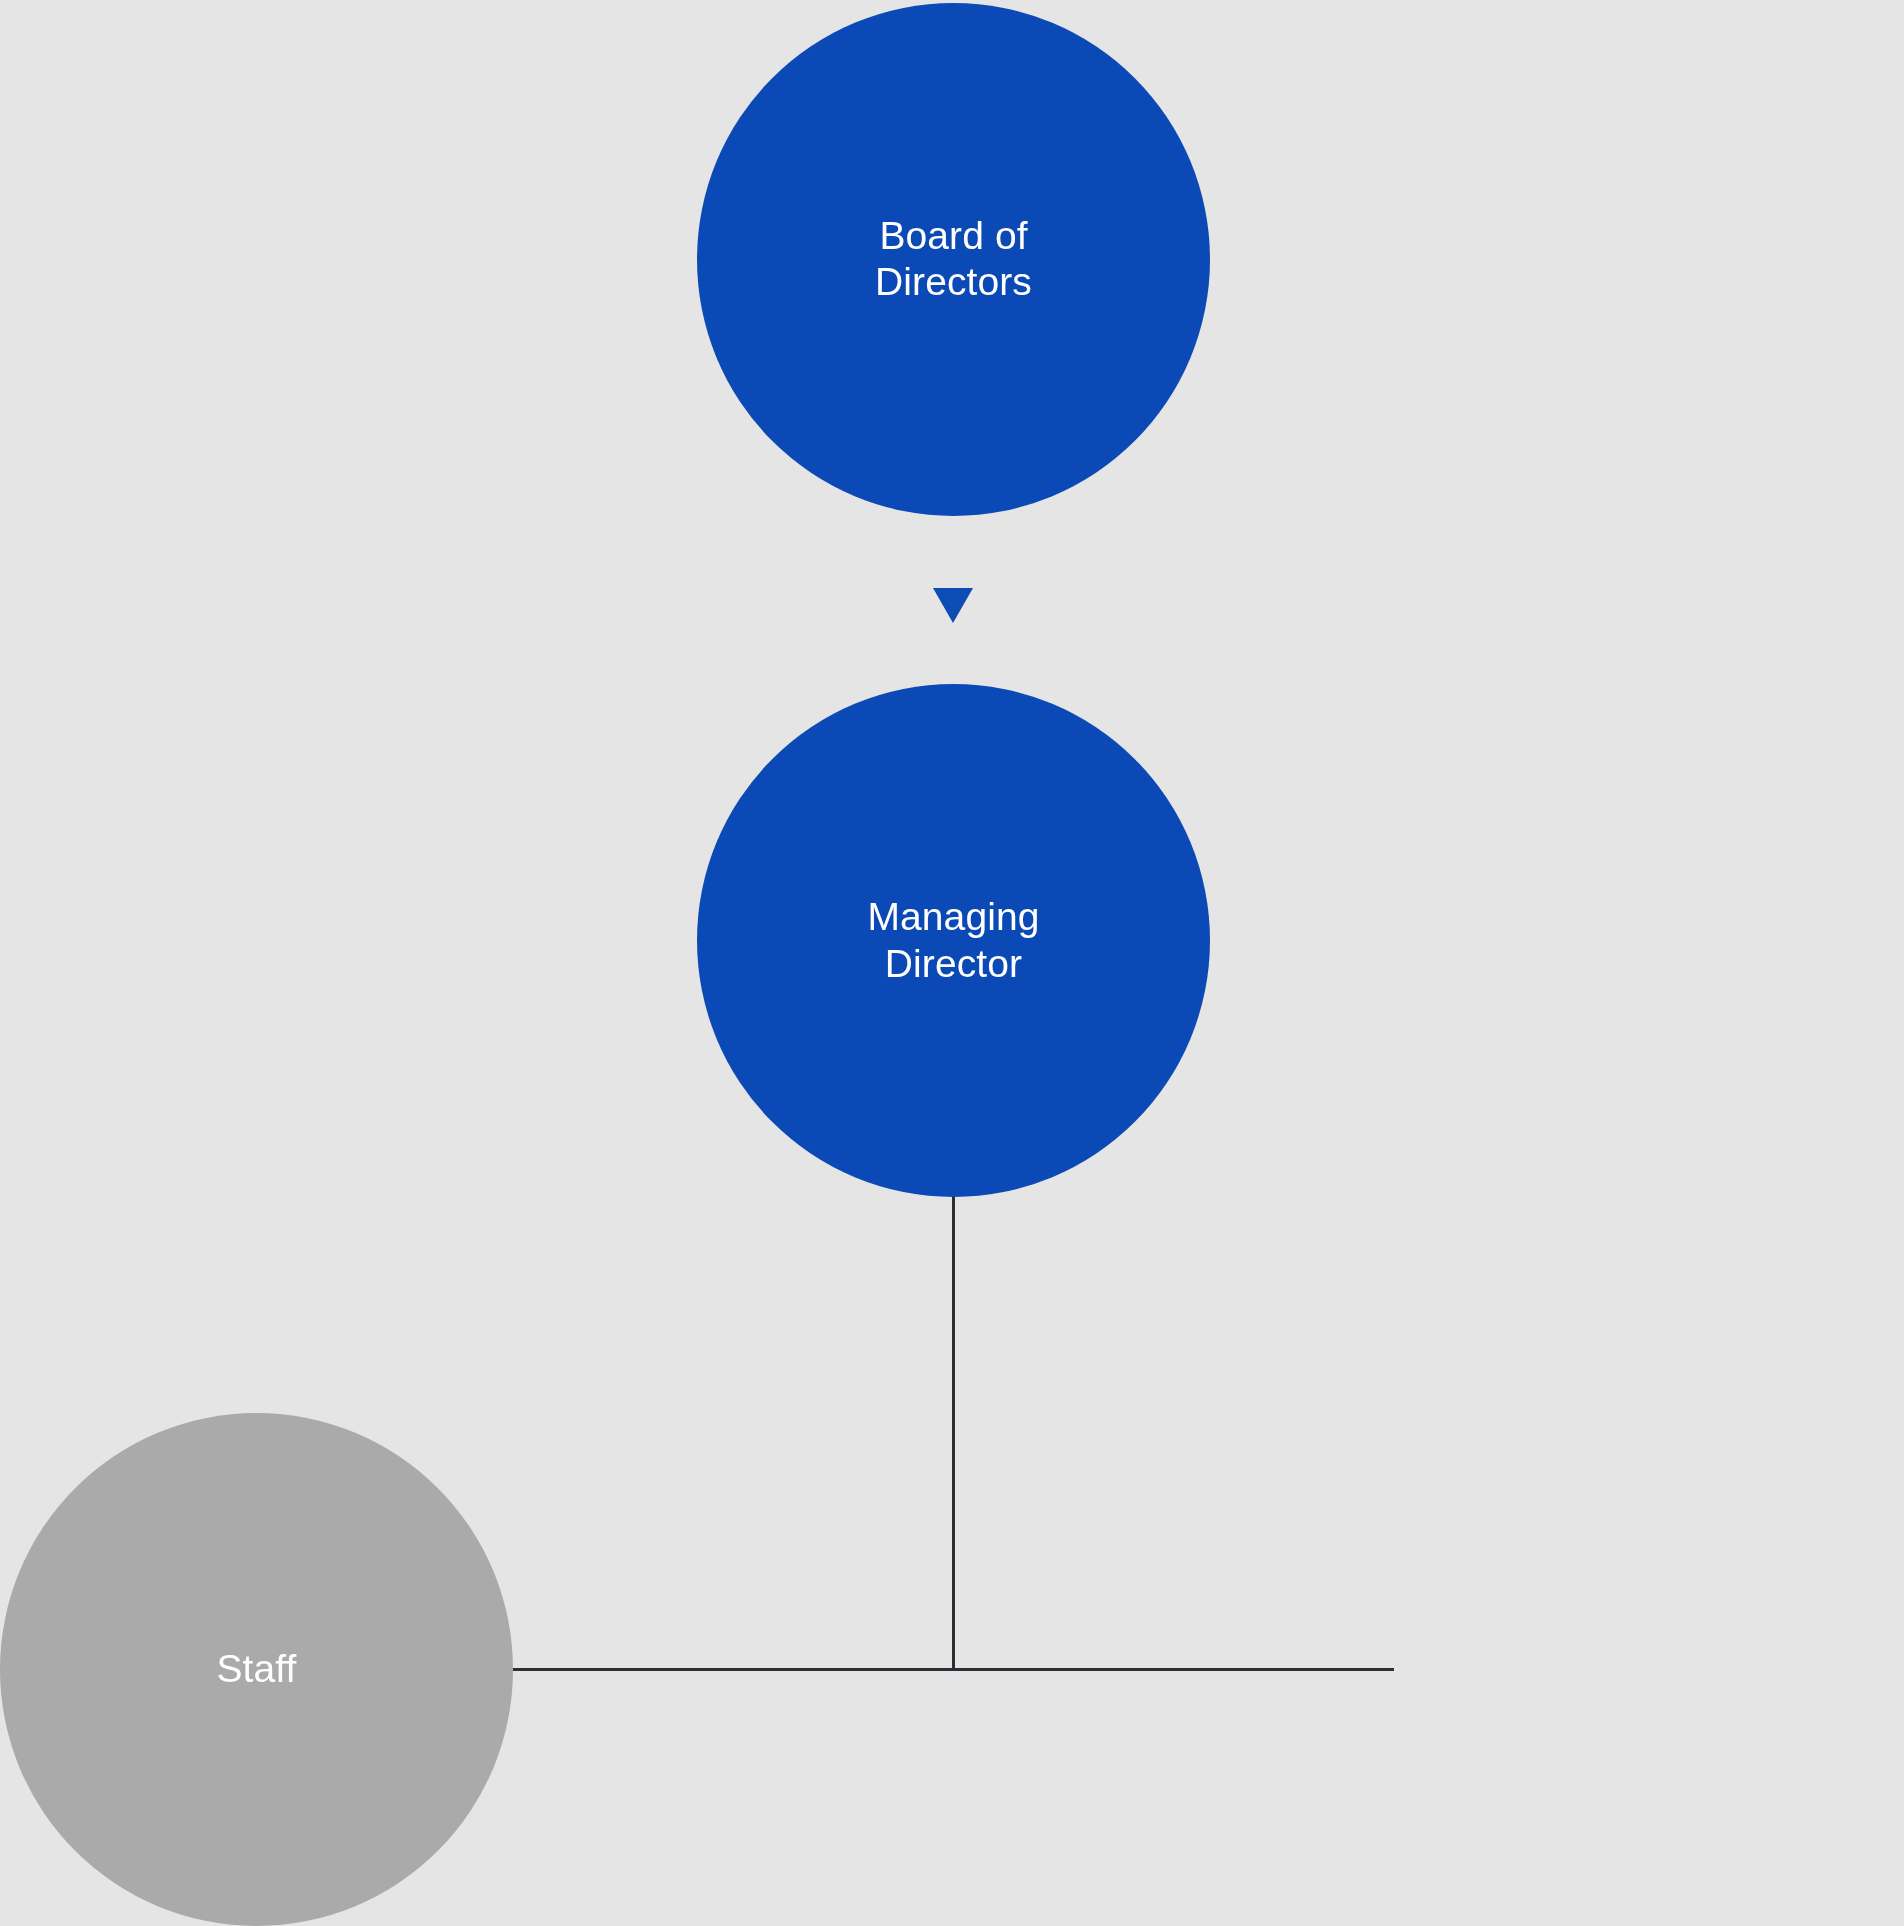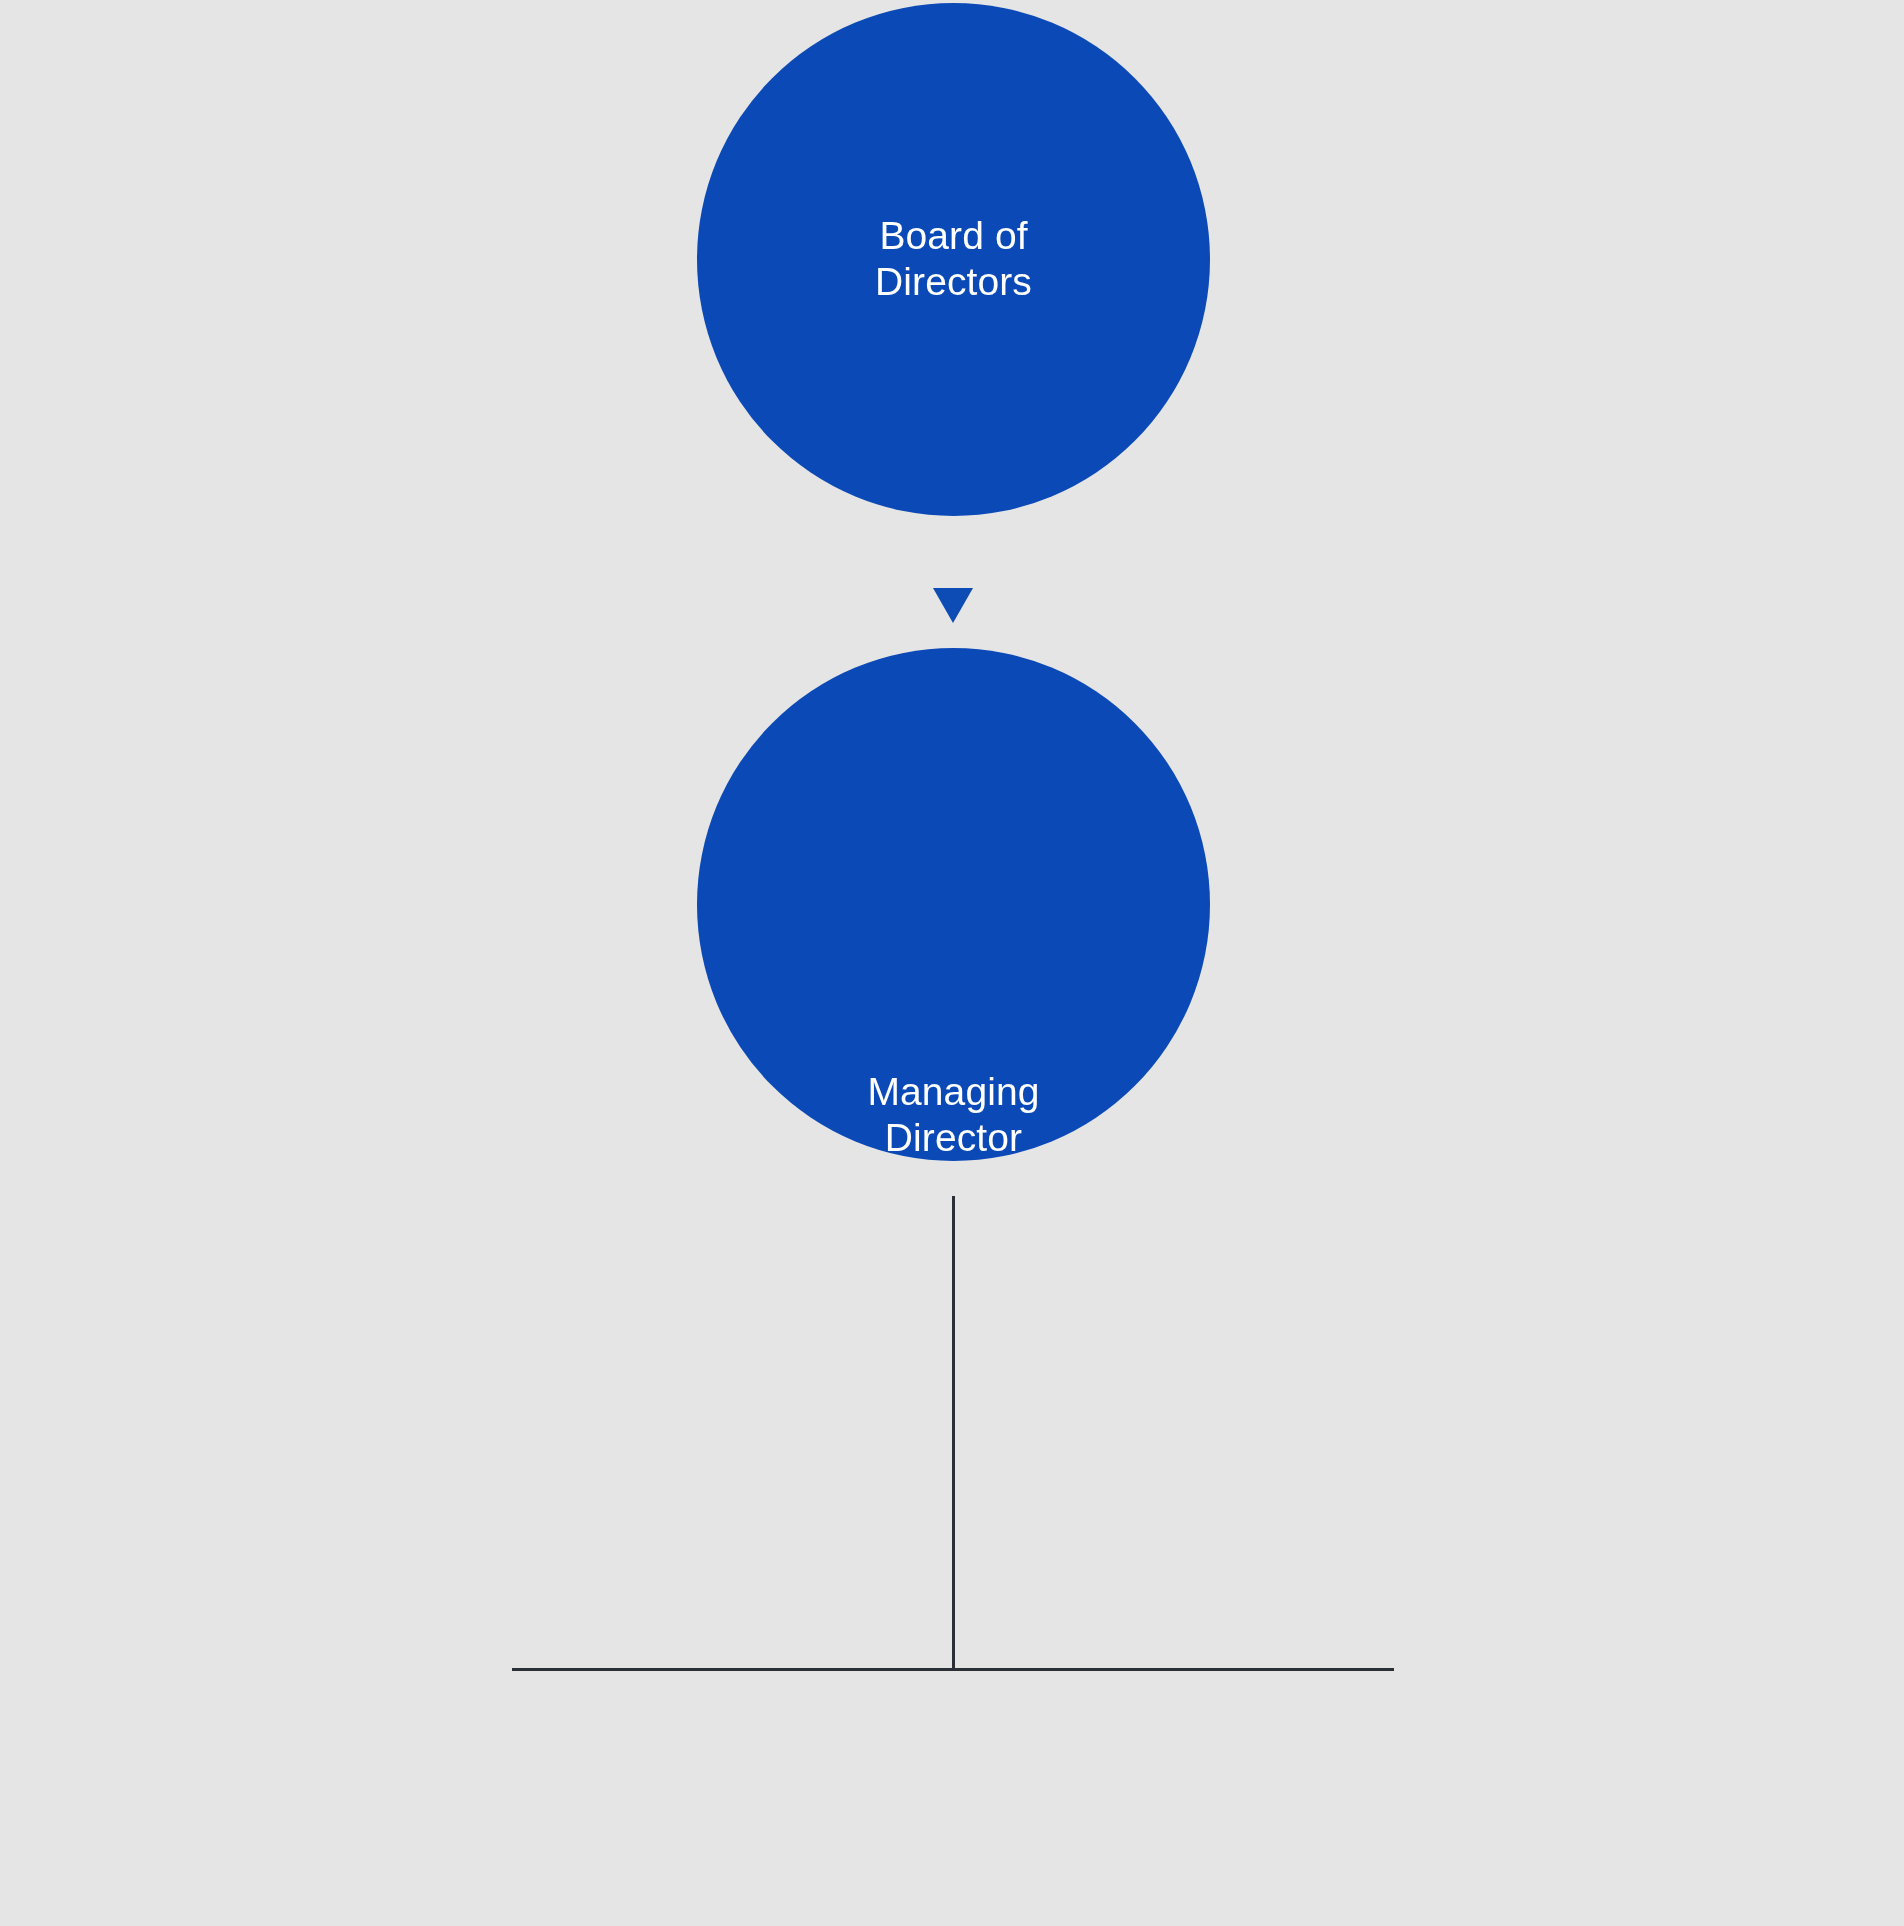--- a/index.html
+++ b/index.html
@@ -76,24 +76,23 @@
   .node-gray { background: #aaaaaa; }
 
   #node-board {
     left: 697px;
     top: 2.5px;
     width: 513px;
     height: 513px;
   }
   #node-managing-director {
     left: 697px;
-    top: 648px;
+    top: 684px;
     width: 513px;
     height: 513px;
-    align-items: flex-end;
   }
   #node-staff {
     left: 0px;
     top: 1413px;
     width: 513px;
     height: 513px;
   }
   #node-volunteers {
     left: 1392px;
     top: 1413px;
@@ -115,16 +114,19 @@
   <div id="node-board" class="node node-blue">
     <span class="node-label">Board of
 Directors</span>
   </div>
 
   <div id="node-managing-director" class="node node-blue">
     <span class="node-label">Managing
 Director</span>
   </div>
 
+  <div id="node-staff" class="node node-gray">
+    <span class="node-label">Staff</span>
+  </div>
 
 
 </div>
 
 
 </body></html>

